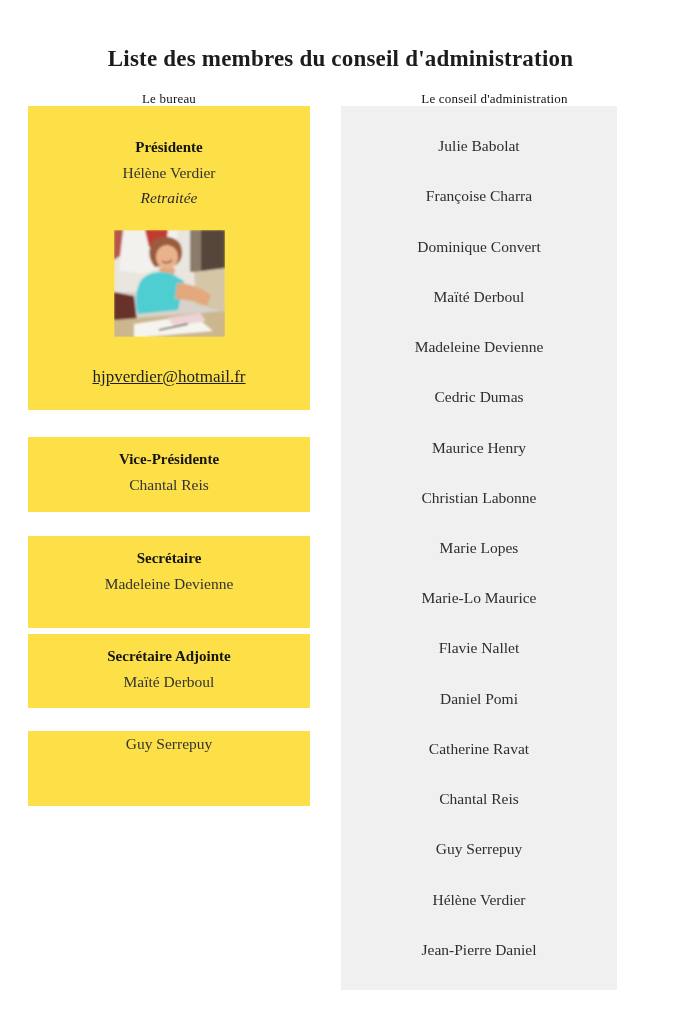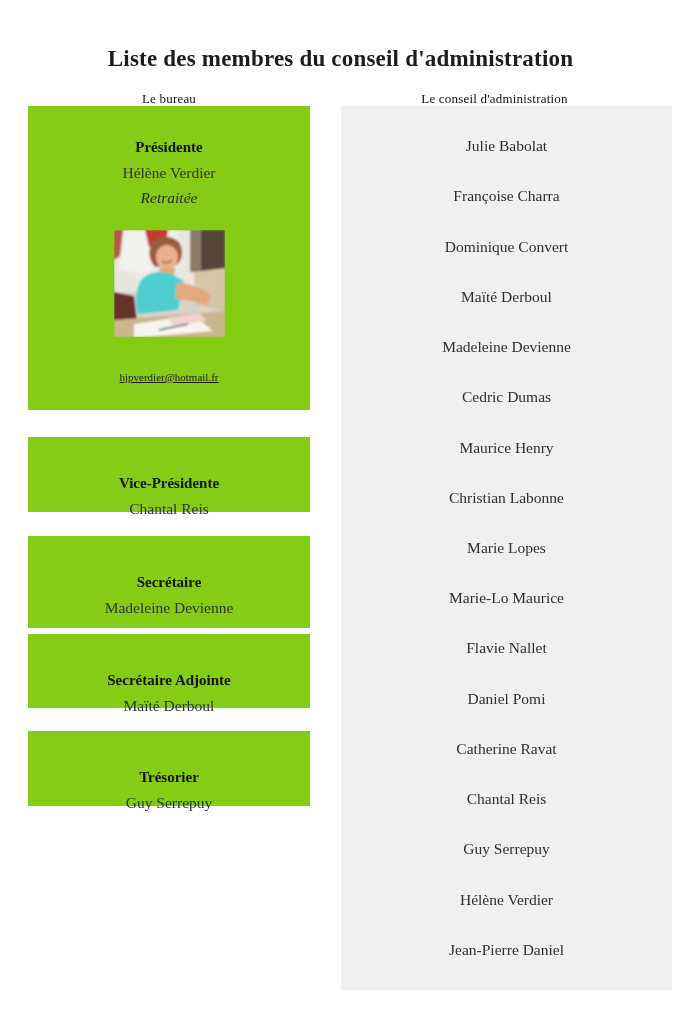--- a/index.html
+++ b/index.html
@@ -8,39 +8,39 @@
   .page{position:absolute;inset:0;font-family:Liberation Serif, serif;}
 
   .title{position:absolute;top:31px;left:0;width:681px;text-align:center;
          font-size:23px;font-weight:600;color:#1c1c1c;letter-spacing:.2px;}
 
   .colhead{position:absolute;top:91px;font-size:13px;font-weight:500;
            color:#121212;text-align:center;letter-spacing:.2px;}
   .colhead.left{left:28px;width:282px;}
   .colhead.right{left:341px;width:307px;}
 
-  .box{position:absolute;left:28px;width:282px;background:#84cc16;text-align:center;}
+  .box{position:absolute;left:28px;width:282px;background:#fde047;text-align:center;}
   .president{top:106px;height:304px;}
-  .posbox .role{padding-top:9px;margin-top:24px;}
+  .posbox .role{padding-top:9px;}
   .pos1{top:437px;height:75px;}
   .pos2{top:536px;height:92px;}
   .pos3{top:634px;height:74px;}
   .pos4{top:731px;height:75px;}
   .pos5{top:831px;height:75px;}
 
   .role{font-weight:700;font-size:15px;color:#141414;line-height:26px;}
   .name{font-size:15.5px;color:#333333;line-height:25px;}
   .status{font-style:italic;font-size:15.5px;color:#2b2b2b;line-height:25px;}
   .president .role{padding-top:28px;}
 
   .photo{margin:20px auto 0;width:111px;height:107px;display:block;overflow:hidden;}
-  .email{display:inline-block;margin-top:29px;font-size:11px;color:#1f1f1f;
+  .email{display:inline-block;margin-top:29px;font-size:17px;color:#1f1f1f;
          text-decoration:underline;line-height:22px;cursor:pointer;}
 
-  .conseil{position:absolute;left:341px;top:106px;width:331px;height:884px;
+  .conseil{position:absolute;left:341px;top:106px;width:276px;height:884px;
            background:#f1f0f0;display:flex;flex-direction:column;
            justify-content:space-evenly;text-align:center;}
   .member{font-size:15.5px;color:#2e2e2e;line-height:20px;}
 </style>
 </head>
 <body>
 
 <div class="page">
 
   <h1 class="title">Liste des membres du conseil d'administration</h1>
@@ -94,21 +94,20 @@
     <div class="role">Secrétaire</div>
     <div class="name">Madeleine Devienne</div>
   </section>
 
   <section class="box posbox pos3">
     <div class="role">Secrétaire Adjointe</div>
     <div class="name">Maïté Derboul</div>
   </section>
 
   <section class="box posbox pos4">
-    <div class="role">Trésorier</div>
     <div class="name">Guy Serrepuy</div>
   </section>
 
 
   <section class="conseil">
     <div class="member">Julie Babolat</div>
     <div class="member">Françoise Charra</div>
     <div class="member">Dominique Convert</div>
     <div class="member">Maïté Derboul</div>
     <div class="member">Madeleine Devienne</div>

